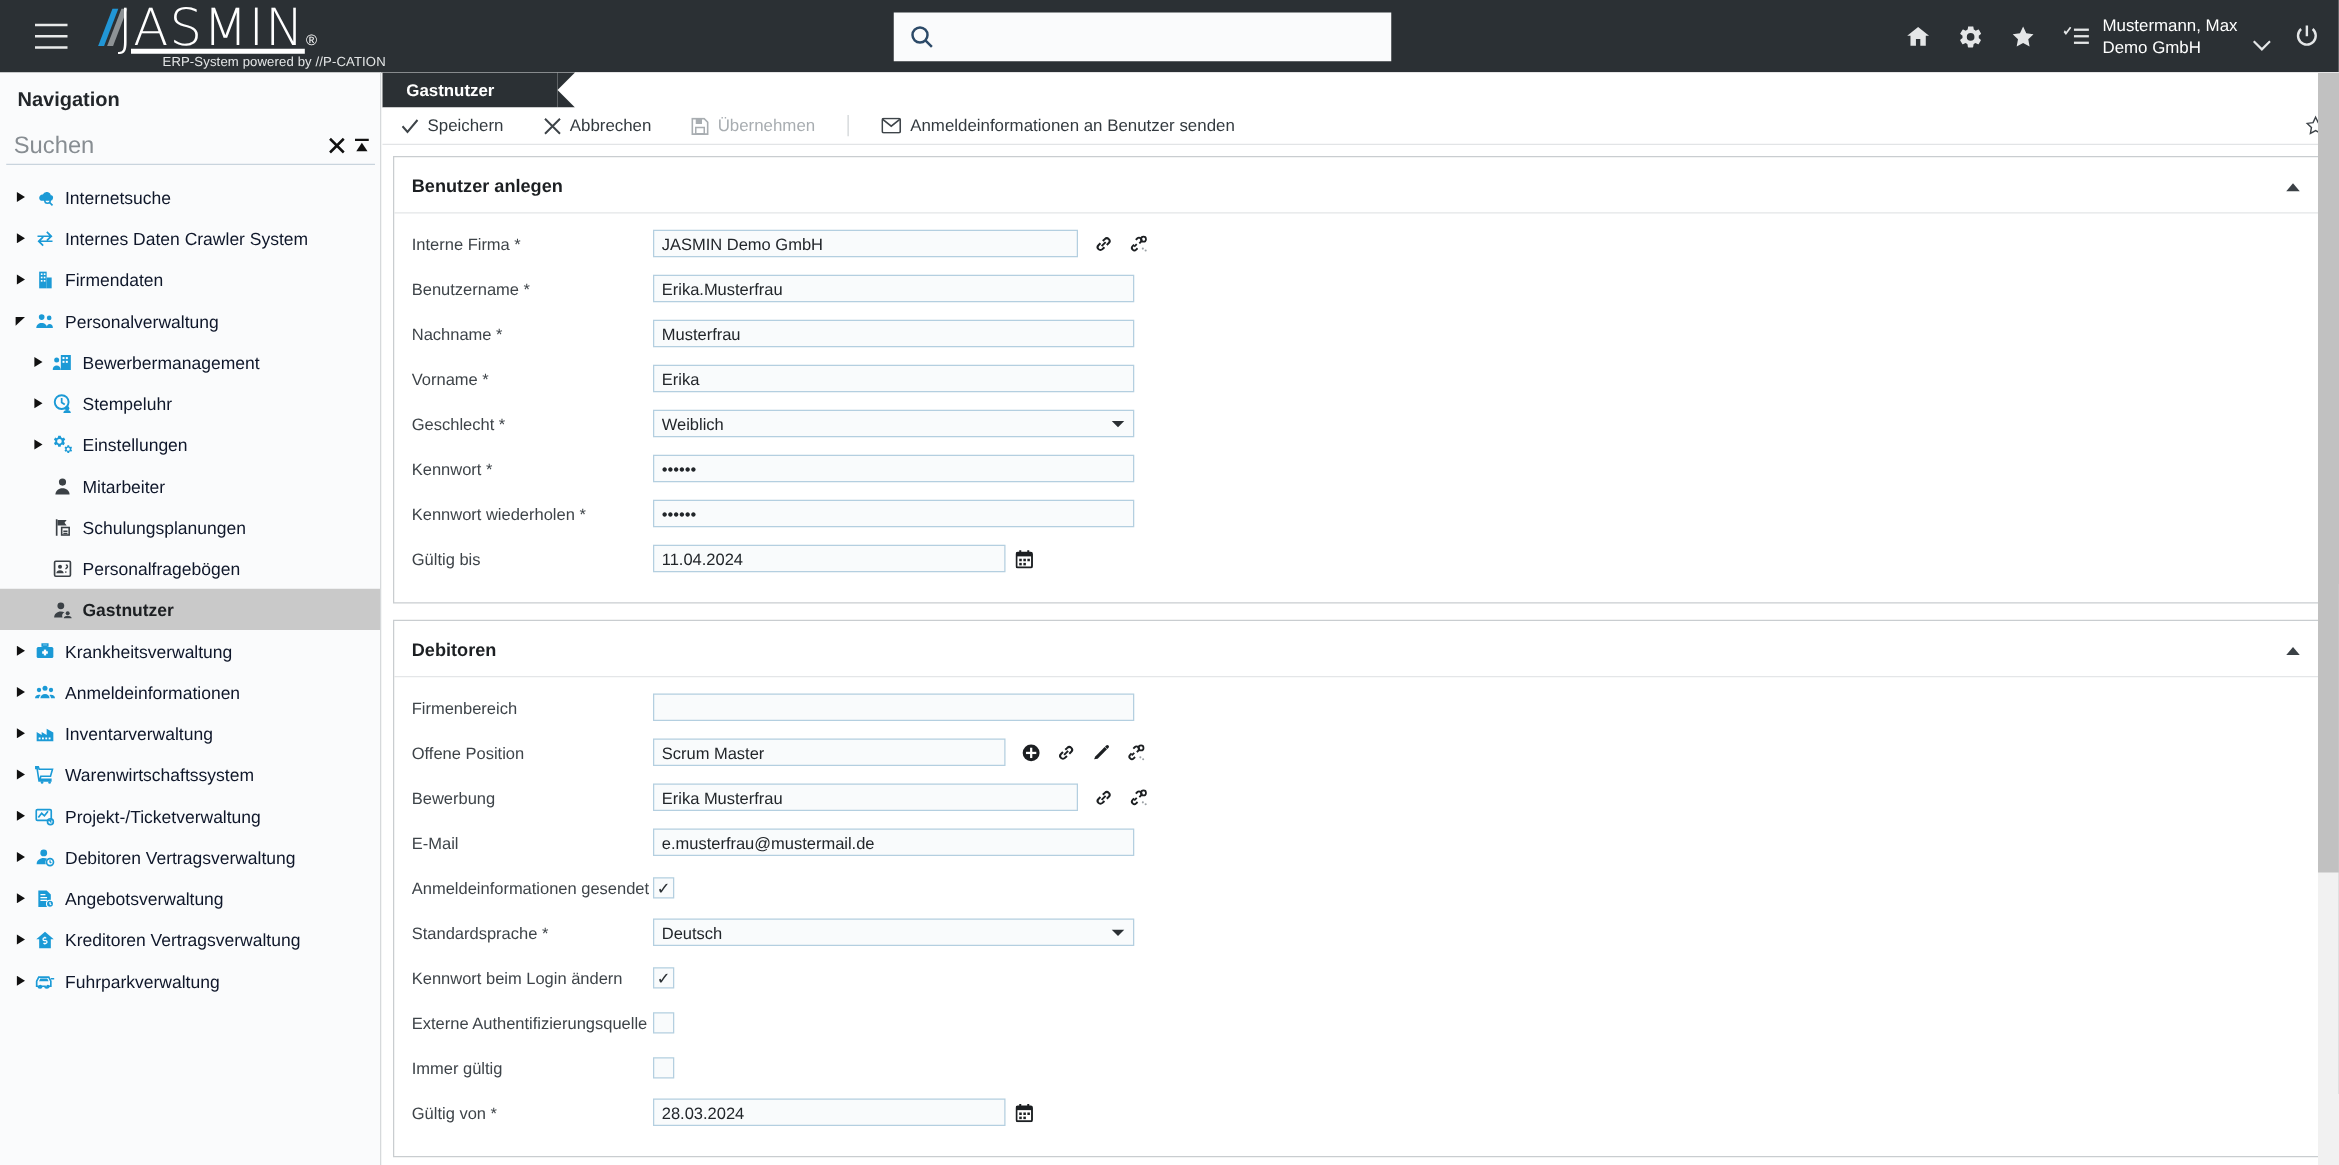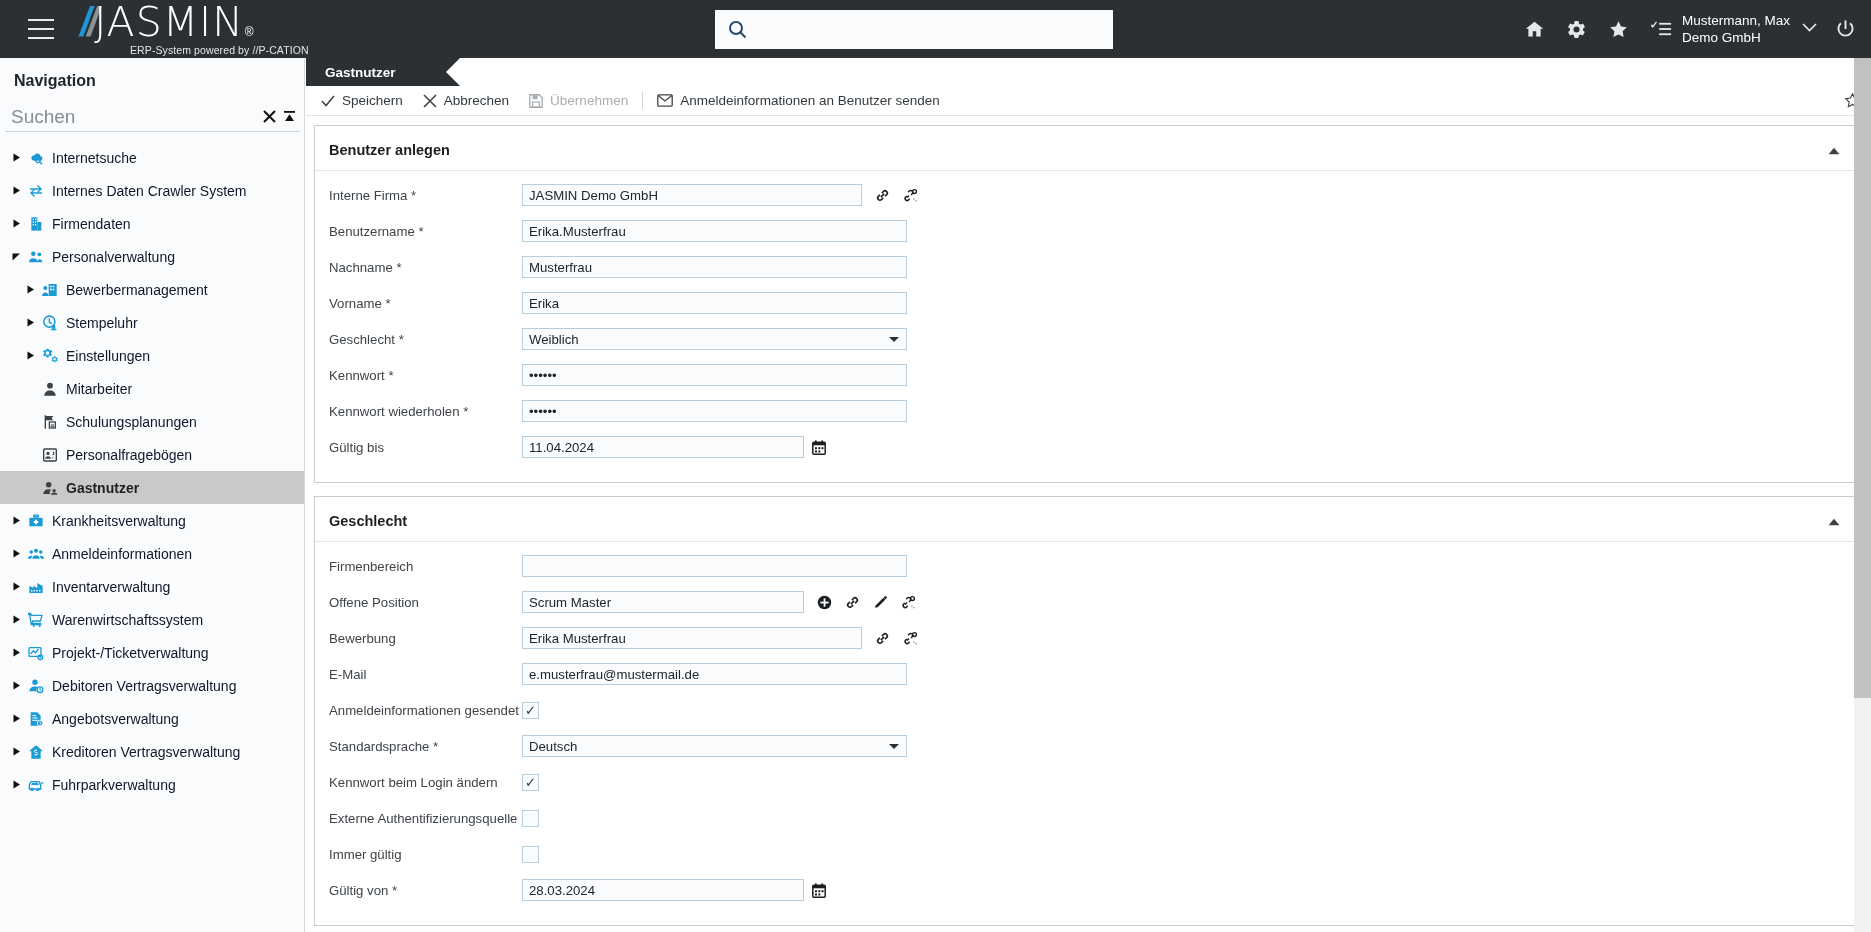--- a/index.html
+++ b/index.html
@@ -21,20 +21,21 @@
   }
   .hamburger span { display: block; height: 2px; background: #e9eaea; width: 100%; }
   .logo-wrap { margin-left: 26px; position: relative; display: flex; flex-direction: column; }
   .logo-main { display: flex; align-items: baseline; line-height: 1; }
   .logo-slashes { font-size: 40px; font-weight: 700; font-style: italic; letter-spacing: -4px; }
   .sl-blue { color: #2196d6; }
   .sl-gray { color: #8d9295; }
   .logo-text {
     color: #fff; font-size: 41px; font-weight: 300; letter-spacing: 1px;
     font-family: "DejaVu Sans", sans-serif;
+    text-decoration: underline;
   }
   .logo-reg { color: #fff; font-size: 12px; vertical-align: super; margin-left: 1px; }
   .logo-sub {
     color: #e4e6e7; font-size: 10.5px; letter-spacing: 0.1px;
     margin-top: 1px; margin-left: 50px; white-space: nowrap;
   }
 
   .search-box {
     position: absolute; left: 715px; top: 10px; width: 398px; height: 39px;
     background: #fafbfc; display: flex; align-items: center; padding-left: 13px;
@@ -50,21 +51,21 @@
   .top-icons {
     position: absolute; right: 0; top: 0; height: 58px;
     display: flex; align-items: center; gap: 0px;
   }
   .ticon {
     width: 42px; height: 58px; display: flex; align-items: center; justify-content: center;
     cursor: pointer;
   }
   .ticon svg { fill: #e4e6e7; }
   .userblock {
-    display: flex; align-items: flex-start; margin-right: 2px; cursor: pointer;
+    display: flex; align-items: flex-end; margin-right: 2px; cursor: pointer;
   }
   .usertext { color: #fff; font-size: 13.5px; line-height: 17px; text-align: left; }
   .userchev { margin-left: 12px; margin-top: 6px; }
   .powerbtn { width: 52px; height: 58px; display:flex; align-items:center; justify-content:center; cursor:pointer; }
 
   
   .sidebar {
     position: absolute; left: 0; top: 58px; width: 305px; height: 874px;
     background: #fafbfc; border-right: 1px solid #d6d9db; overflow: hidden;
   }
@@ -108,21 +109,21 @@
     color: #fff; font-size: 13.5px; font-weight: 700; cursor: pointer;
   }
   .tab:after {
     content: ""; position: absolute; right: -14px; top: 0;
     border-top: 14px solid #2b3034; border-bottom: 14px solid #2b3034;
     border-right: 14px solid transparent;
   }
 
   .toolbar {
     position: relative; height: 30px; display: flex; align-items: center;
-    border-bottom: 1px solid #e2e4e6; background: #fff; padding-left: 5px;
+    border-bottom: 1px solid #e2e4e6; background: #fff; padding-left: 5px; gap: 12px;
   }
   .tb-btn {
     display: flex; align-items: center; gap: 7px; height: 30px;
     padding: 0 10px; font-size: 13.5px; color: #333a3f; cursor: pointer;
     white-space: nowrap;
   }
   .tb-btn.disabled { color: #a8adb1; cursor: default; }
   .tb-sep { width: 1px; height: 17px; background: #cfd3d6; margin: 0 4px; }
   .tb-star { position: absolute; right: 10px; top: 6px; cursor: pointer; }
 
@@ -725,21 +726,21 @@
                   <rect x="9.5" y="7.2" width="2" height="2" fill="#1c1f22"></rect>
                   <rect x="3" y="10.5" width="2" height="2" fill="#1c1f22"></rect>
                   <rect x="6.3" y="10.5" width="2" height="2" fill="#1c1f22"></rect>
                 </svg>
               </span>
             </div>
           </div>
         </div>
         <div class="panel">
           <div class="panel-head">
-            <div class="panel-title">Geschlecht</div>
+            <div class="panel-title">Debitoren</div>
             <div class="panel-collapse"><svg width="12" height="8" viewBox="0 0 12 8">
                 <path d="M6 0.8 11.4 7.2H0.6z" fill="#3b4146"></path>
               </svg></div>
           </div>
           <div class="panel-body">
             <div class="frow">
               <div class="flabel">Firmenbereich</div>
               <input type="text" class="finput w-long" style="">
             </div>
             <div class="frow">

